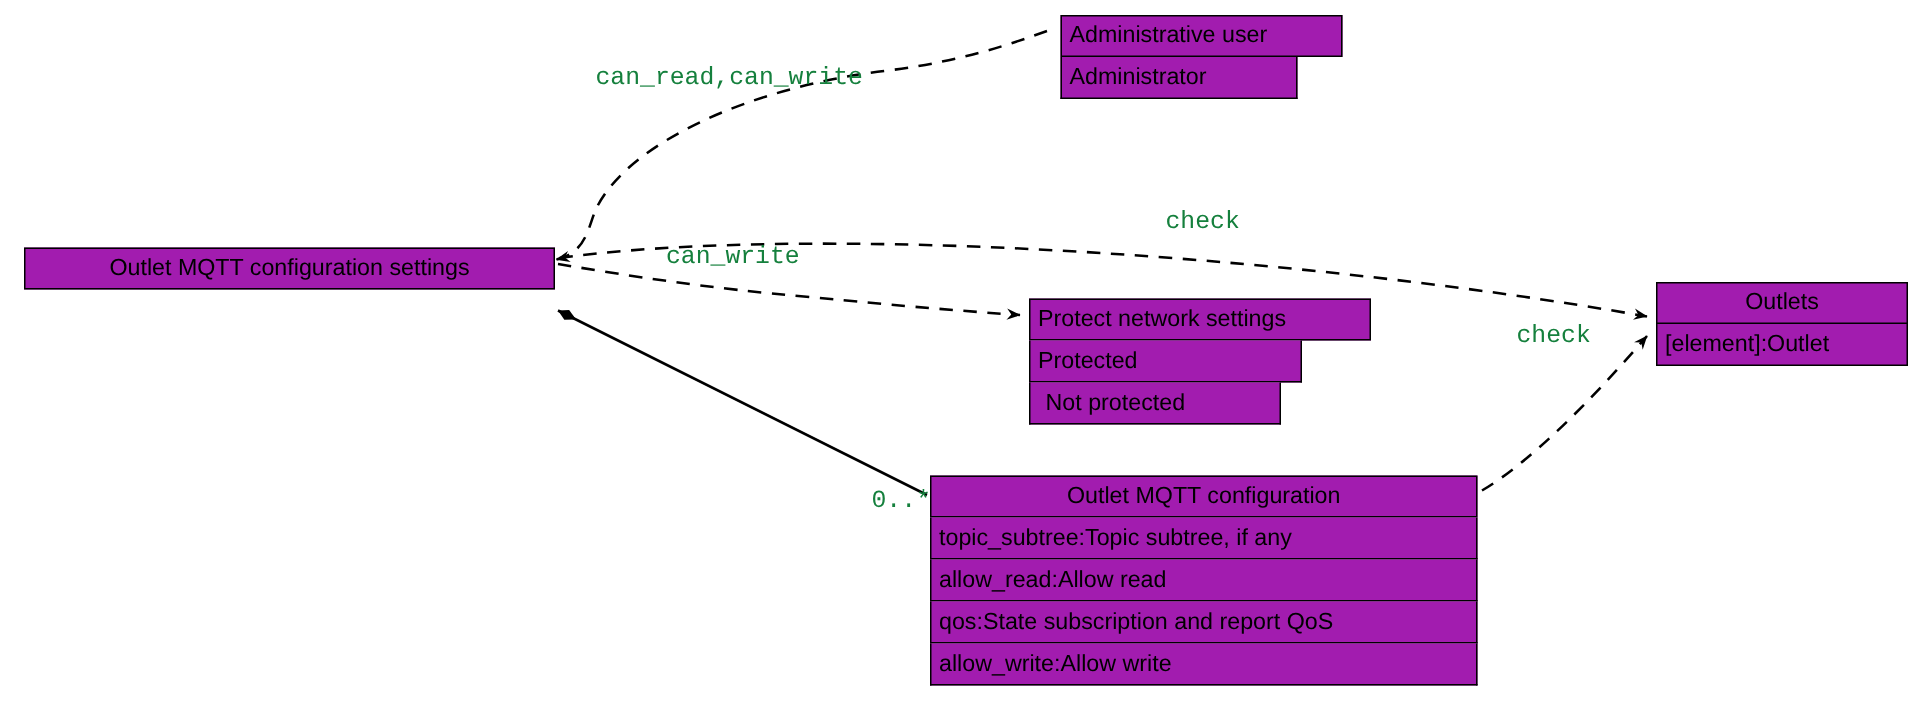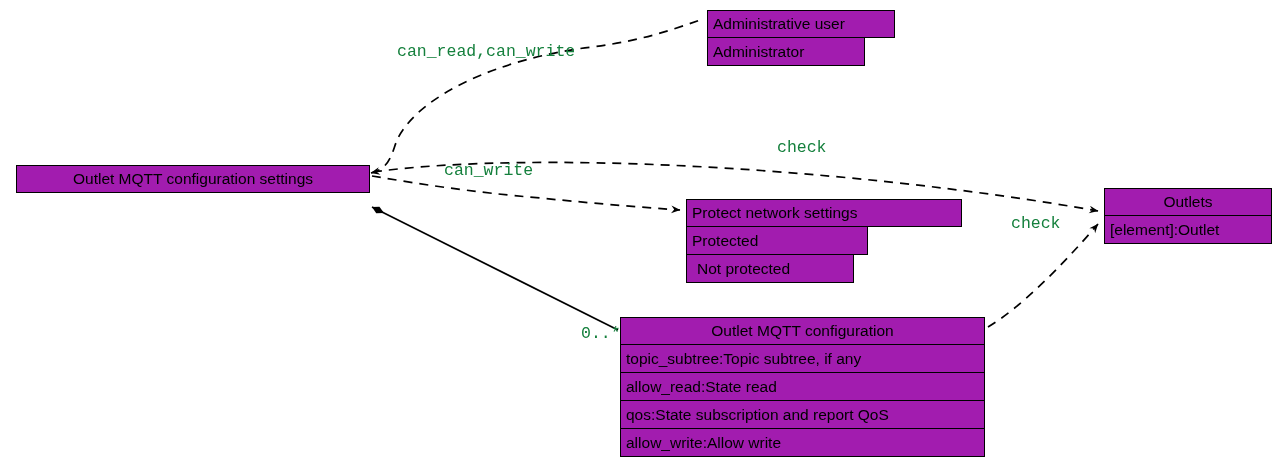--- a/index.html
+++ b/index.html
@@ -113,31 +113,31 @@
   <div class="uml-box" style="left:16px; top:165px; width:354px;">
     <div class="uml-row header center" style="width:354px;">Outlet MQTT configuration settings</div>
   </div>
 
   <div class="uml-box" style="left:707px; top:10px;">
     <div class="uml-row header left" style="width:188px;">Administrative user</div>
     <div class="uml-row left" style="width:158px;">Administrator</div>
   </div>
 
   <div class="uml-box" style="left:686px; top:199px;">
-    <div class="uml-row header left" style="width:276px;">Protect network settings</div>
+    <div class="uml-row header left" style="width:228px;">Protect network settings</div>
     <div class="uml-row left" style="width:182px;">Protected</div>
     <div class="uml-row left" style="width:168px;padding-left:10px;">Not protected</div>
   </div>
 
   <div class="uml-box" style="left:1104px; top:188px; width:168px;">
     <div class="uml-row header center" style="width:168px;">Outlets</div>
     <div class="uml-row left" style="width:168px;">[element]:Outlet</div>
   </div>
 
   <div class="uml-box" style="left:620px; top:317px; width:365px;">
     <div class="uml-row header center" style="width:365px;">Outlet MQTT configuration</div>
     <div class="uml-row left" style="width:365px;">topic_subtree:Topic subtree, if any</div>
-    <div class="uml-row left" style="width:365px;">allow_read:State read</div>
+    <div class="uml-row left" style="width:365px;">allow_read:Allow read</div>
     <div class="uml-row left" style="width:365px;">qos:State subscription and report QoS</div>
     <div class="uml-row left" style="width:365px;">allow_write:Allow write</div>
   </div>
 
 </div>
 
 </body></html>

